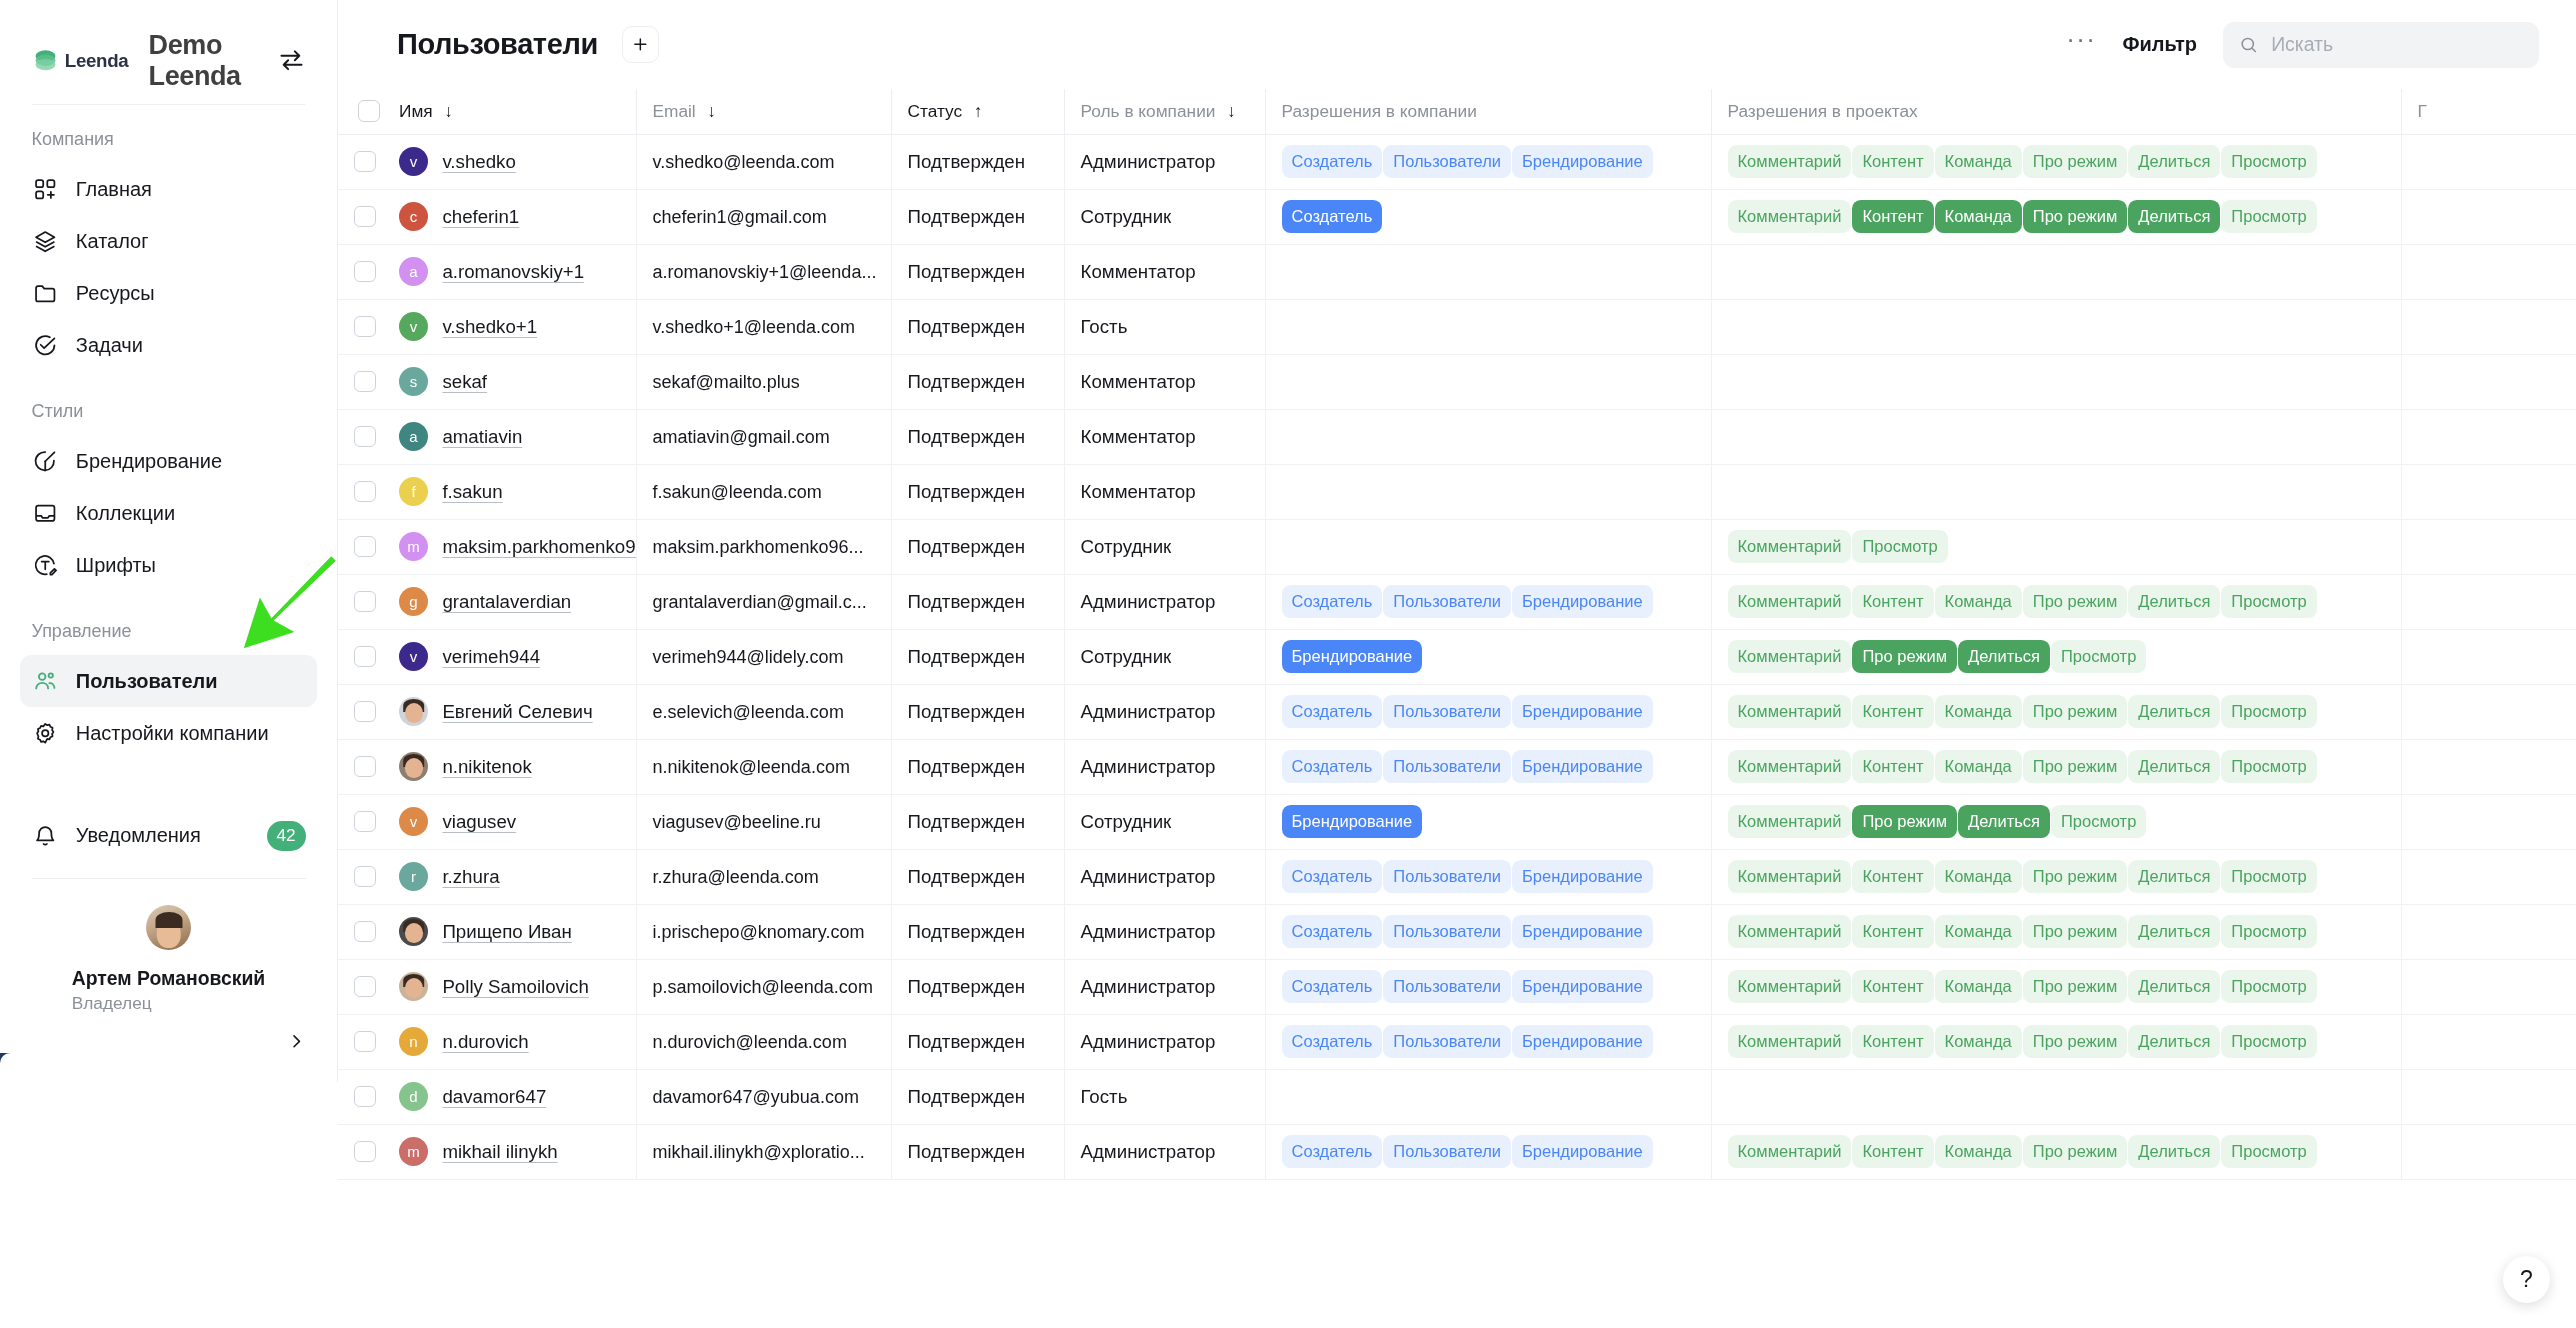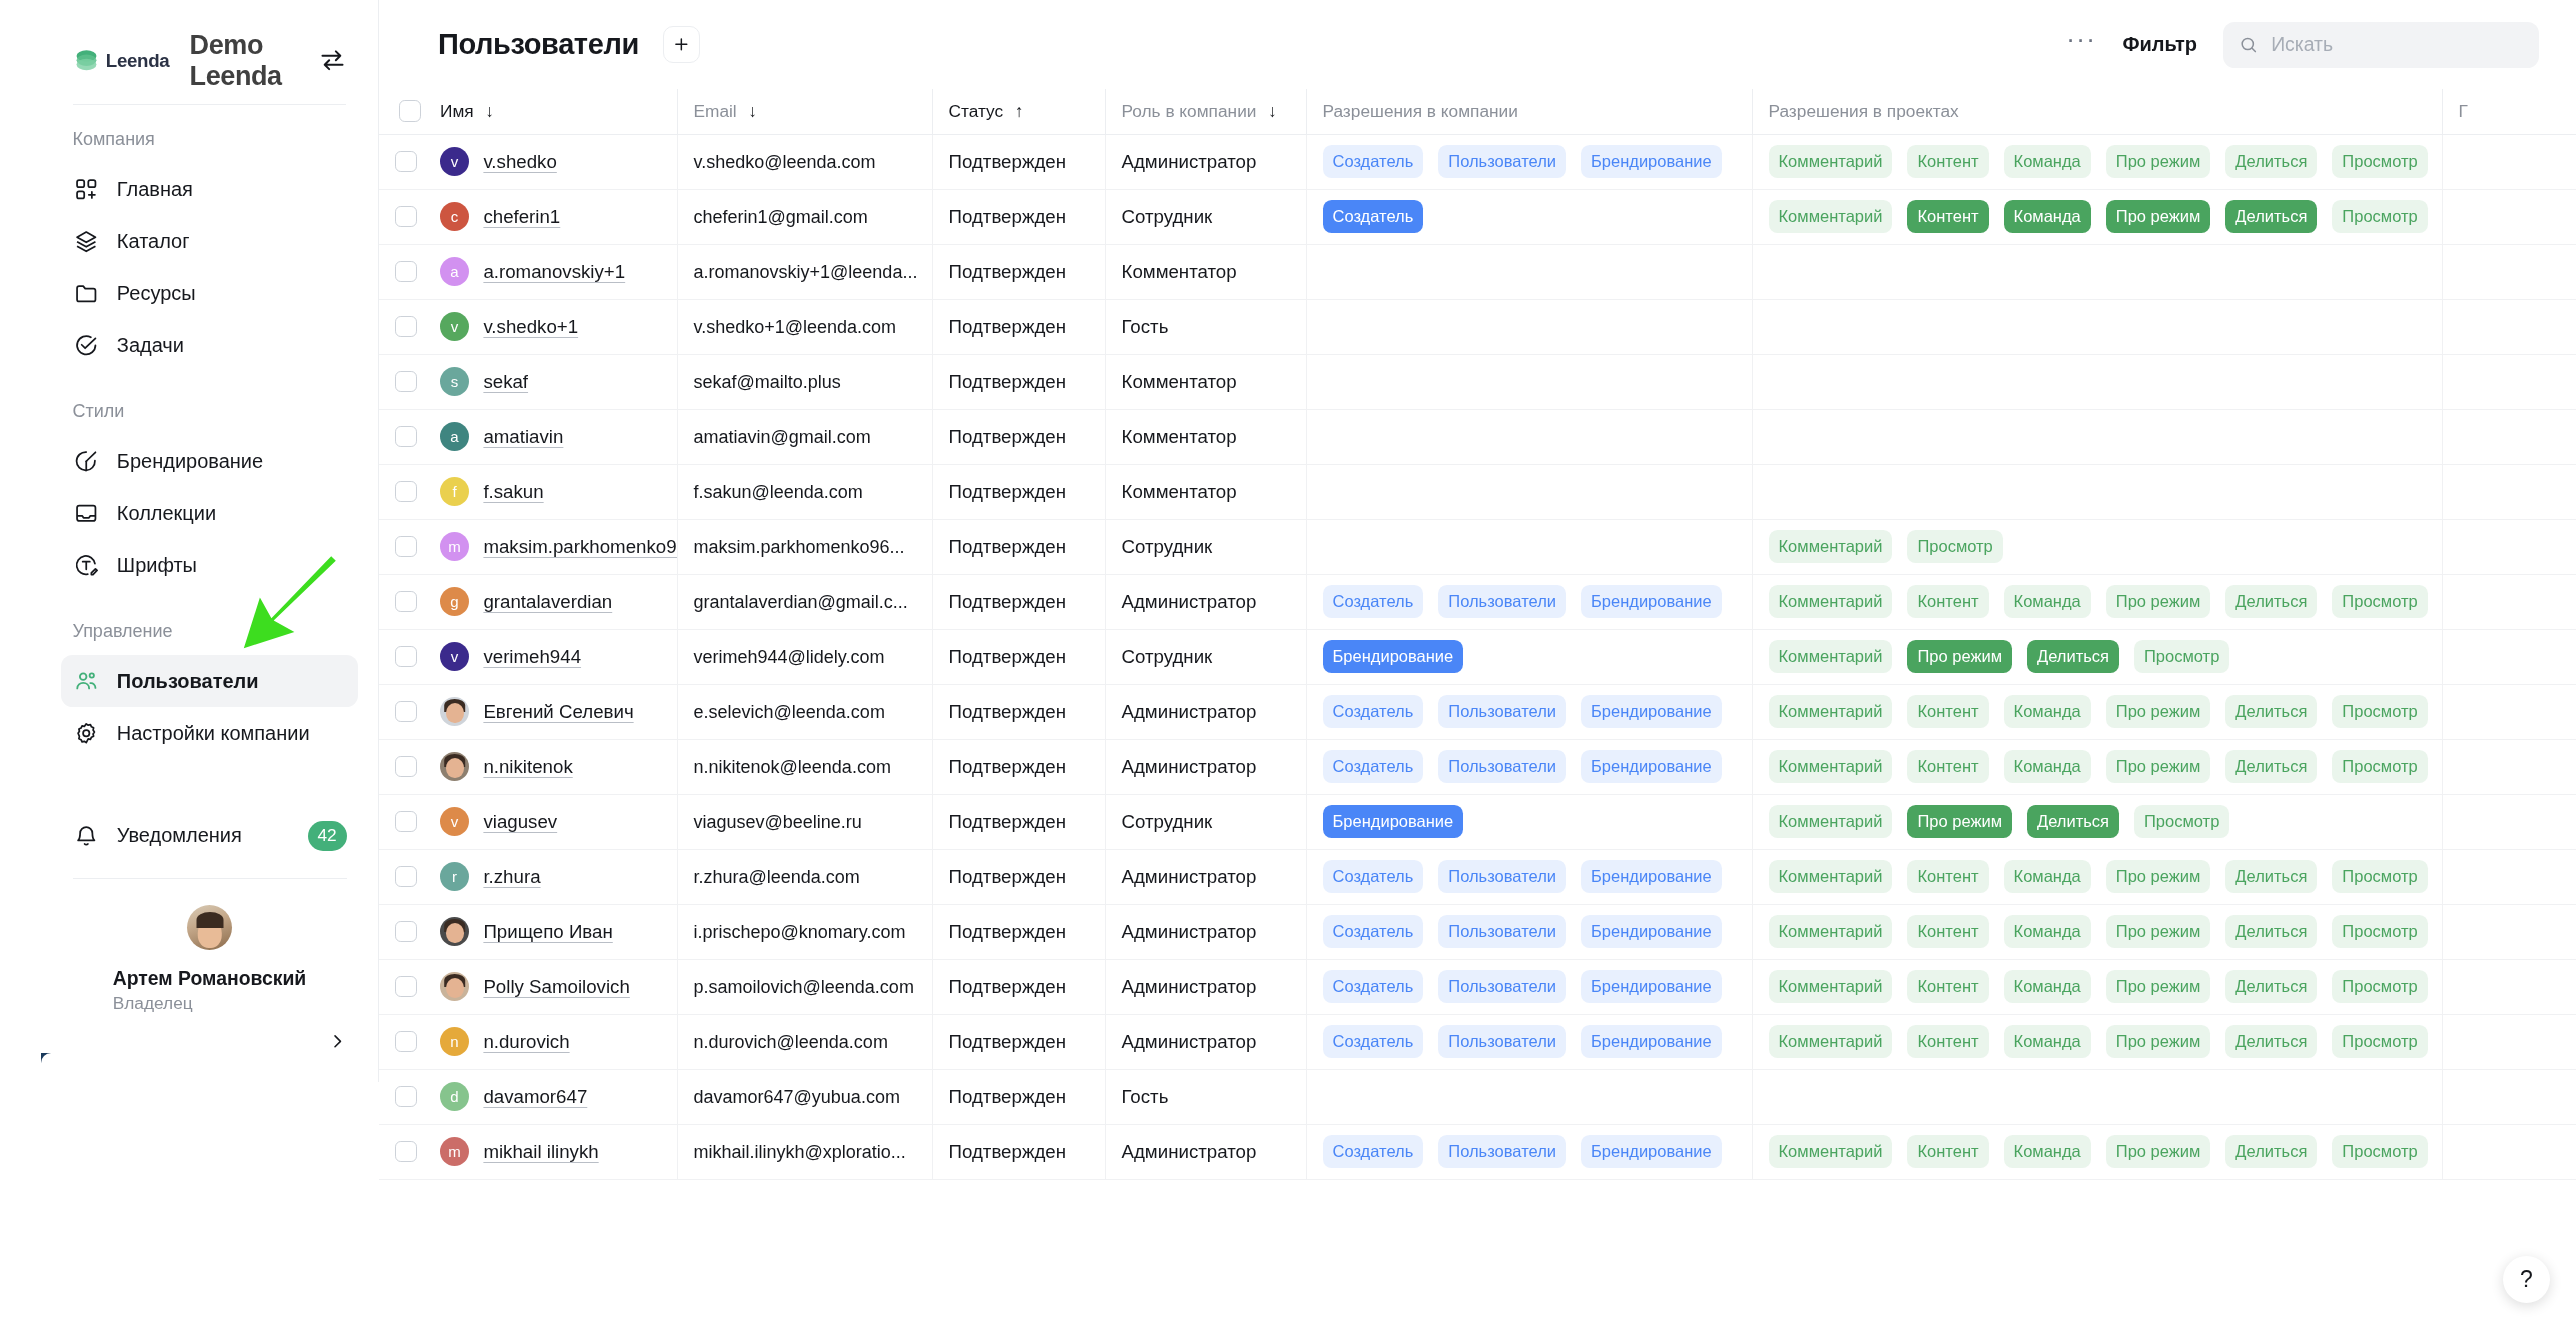--- a/index.html
+++ b/index.html
@@ -9,21 +9,21 @@
     font-family: "Liberation Sans", "DejaVu Sans", sans-serif;
     background: #ffffff; overflow: hidden;
     -webkit-font-smoothing: antialiased;
   }
   .app { display: flex; width: 2576px; height: 1329px; position: relative; }
 
   
   .sidebar {
     width: 338px; min-width: 338px; height: 1082px;
     background: #ffffff; border-right: 1.4px solid #eceef1;
-    display: flex; flex-direction: column; position: relative; margin-left: 41px;
+    display: flex; flex-direction: column; position: relative;
   }
   .sb-head { padding: 29px 32px 0 32px; display: flex; align-items: center; gap: 13px; height: 92px; }
   .brand-logo { display: flex; align-items: center; gap: 5.8px; }
   .logo-mark { width: 27px; height: 24.5px; position: relative; display:block; }
   .logo-word { font-size: 18.7px; font-weight: 700; color: #2b3245; letter-spacing: -0.3px; }
   .ws-title { font-size: 27px; font-weight: 700; color: #404040; letter-spacing: -0.4px; margin-left: 7.2px; }
   .ws-switch { margin-left: auto; width: 32px; height: 32px; display: flex; align-items: center; justify-content: center; cursor: pointer; }
 
   .sb-divider { height: 1.4px; background: #eceef1; margin: 11.5px 32px 0 32px; }
 
@@ -145,21 +145,21 @@
     width: 29px; height: 29px; border-radius: 50%; flex: 0 0 29px;
     display: flex; align-items: center; justify-content: center;
     color: #fff; font-size: 15px; font-weight: 500; overflow: hidden; position: relative;
   }
   .av.photo { background: #cfd4da; }
   .av.photo .pf-hair { position:absolute; left:50%; top:8%; transform:translateX(-50%); width:21.6px; height:12.2px; border-radius:50% 50% 0 0; background:#3a2b22; }
   .av.photo .pf-face { position:absolute; left:50%; top:22%; transform:translateX(-50%); width:18px; height:20px; border-radius:50% 50% 48% 48%; background:#e4b392; }
   .uname { font-size: 18.7px; color: #16181d; text-decoration: underline; text-decoration-color: #b9bec6; text-underline-offset: 4.3px; cursor: pointer; }
   .email-txt { font-size: 18px; color: #16181d; }
 
-  .tag-row { display: flex; align-items: center; gap: 15px; }
+  .tag-row { display: flex; align-items: center; gap: 1px; }
   .tag {
     border-radius: 8.6px; font-size: 16.5px; line-height: 1;
     padding: 8px 10px; white-space: nowrap; cursor: pointer;
   }
   .tag.blue-soft { background: #e8f0fe; color: #4a86f7; }
   .tag.blue-solid { background: #4a86f7; color: #ffffff; }
   .tag.green-soft { background: #eaf5ec; color: #4aa45f; }
   .tag.green-solid { background: #4aa45f; color: #ffffff; }
 
   .help-fab {

